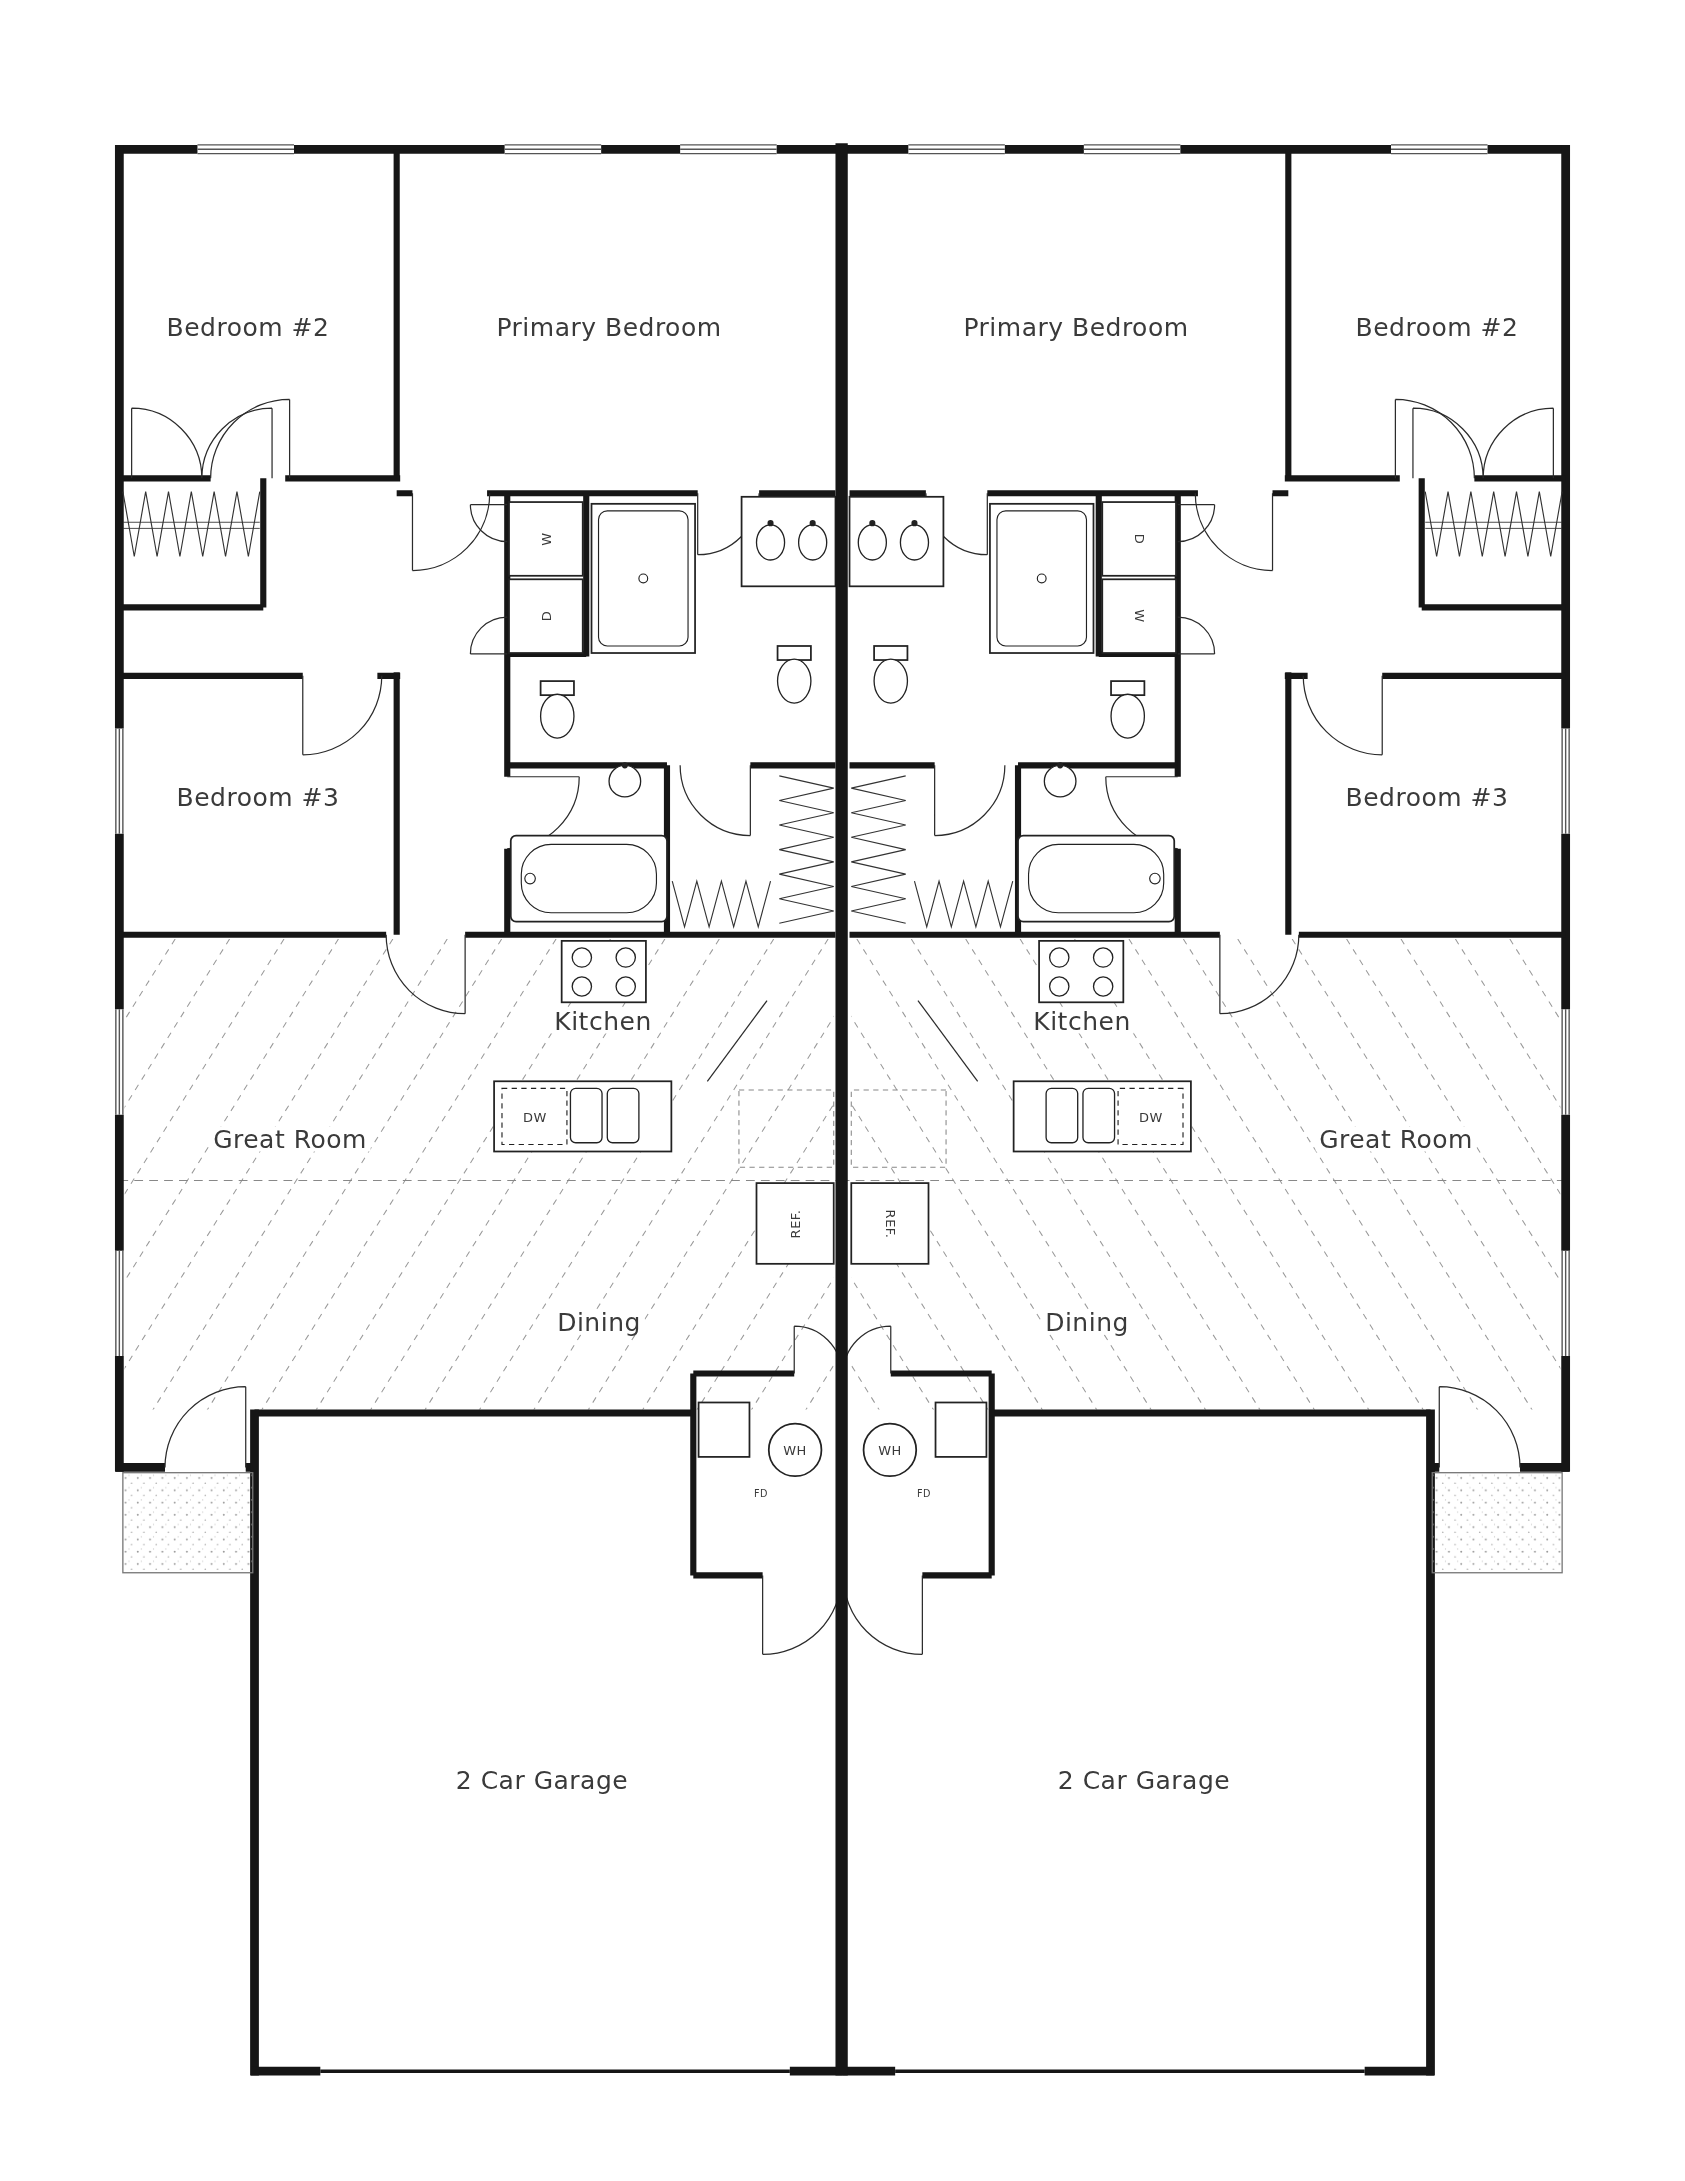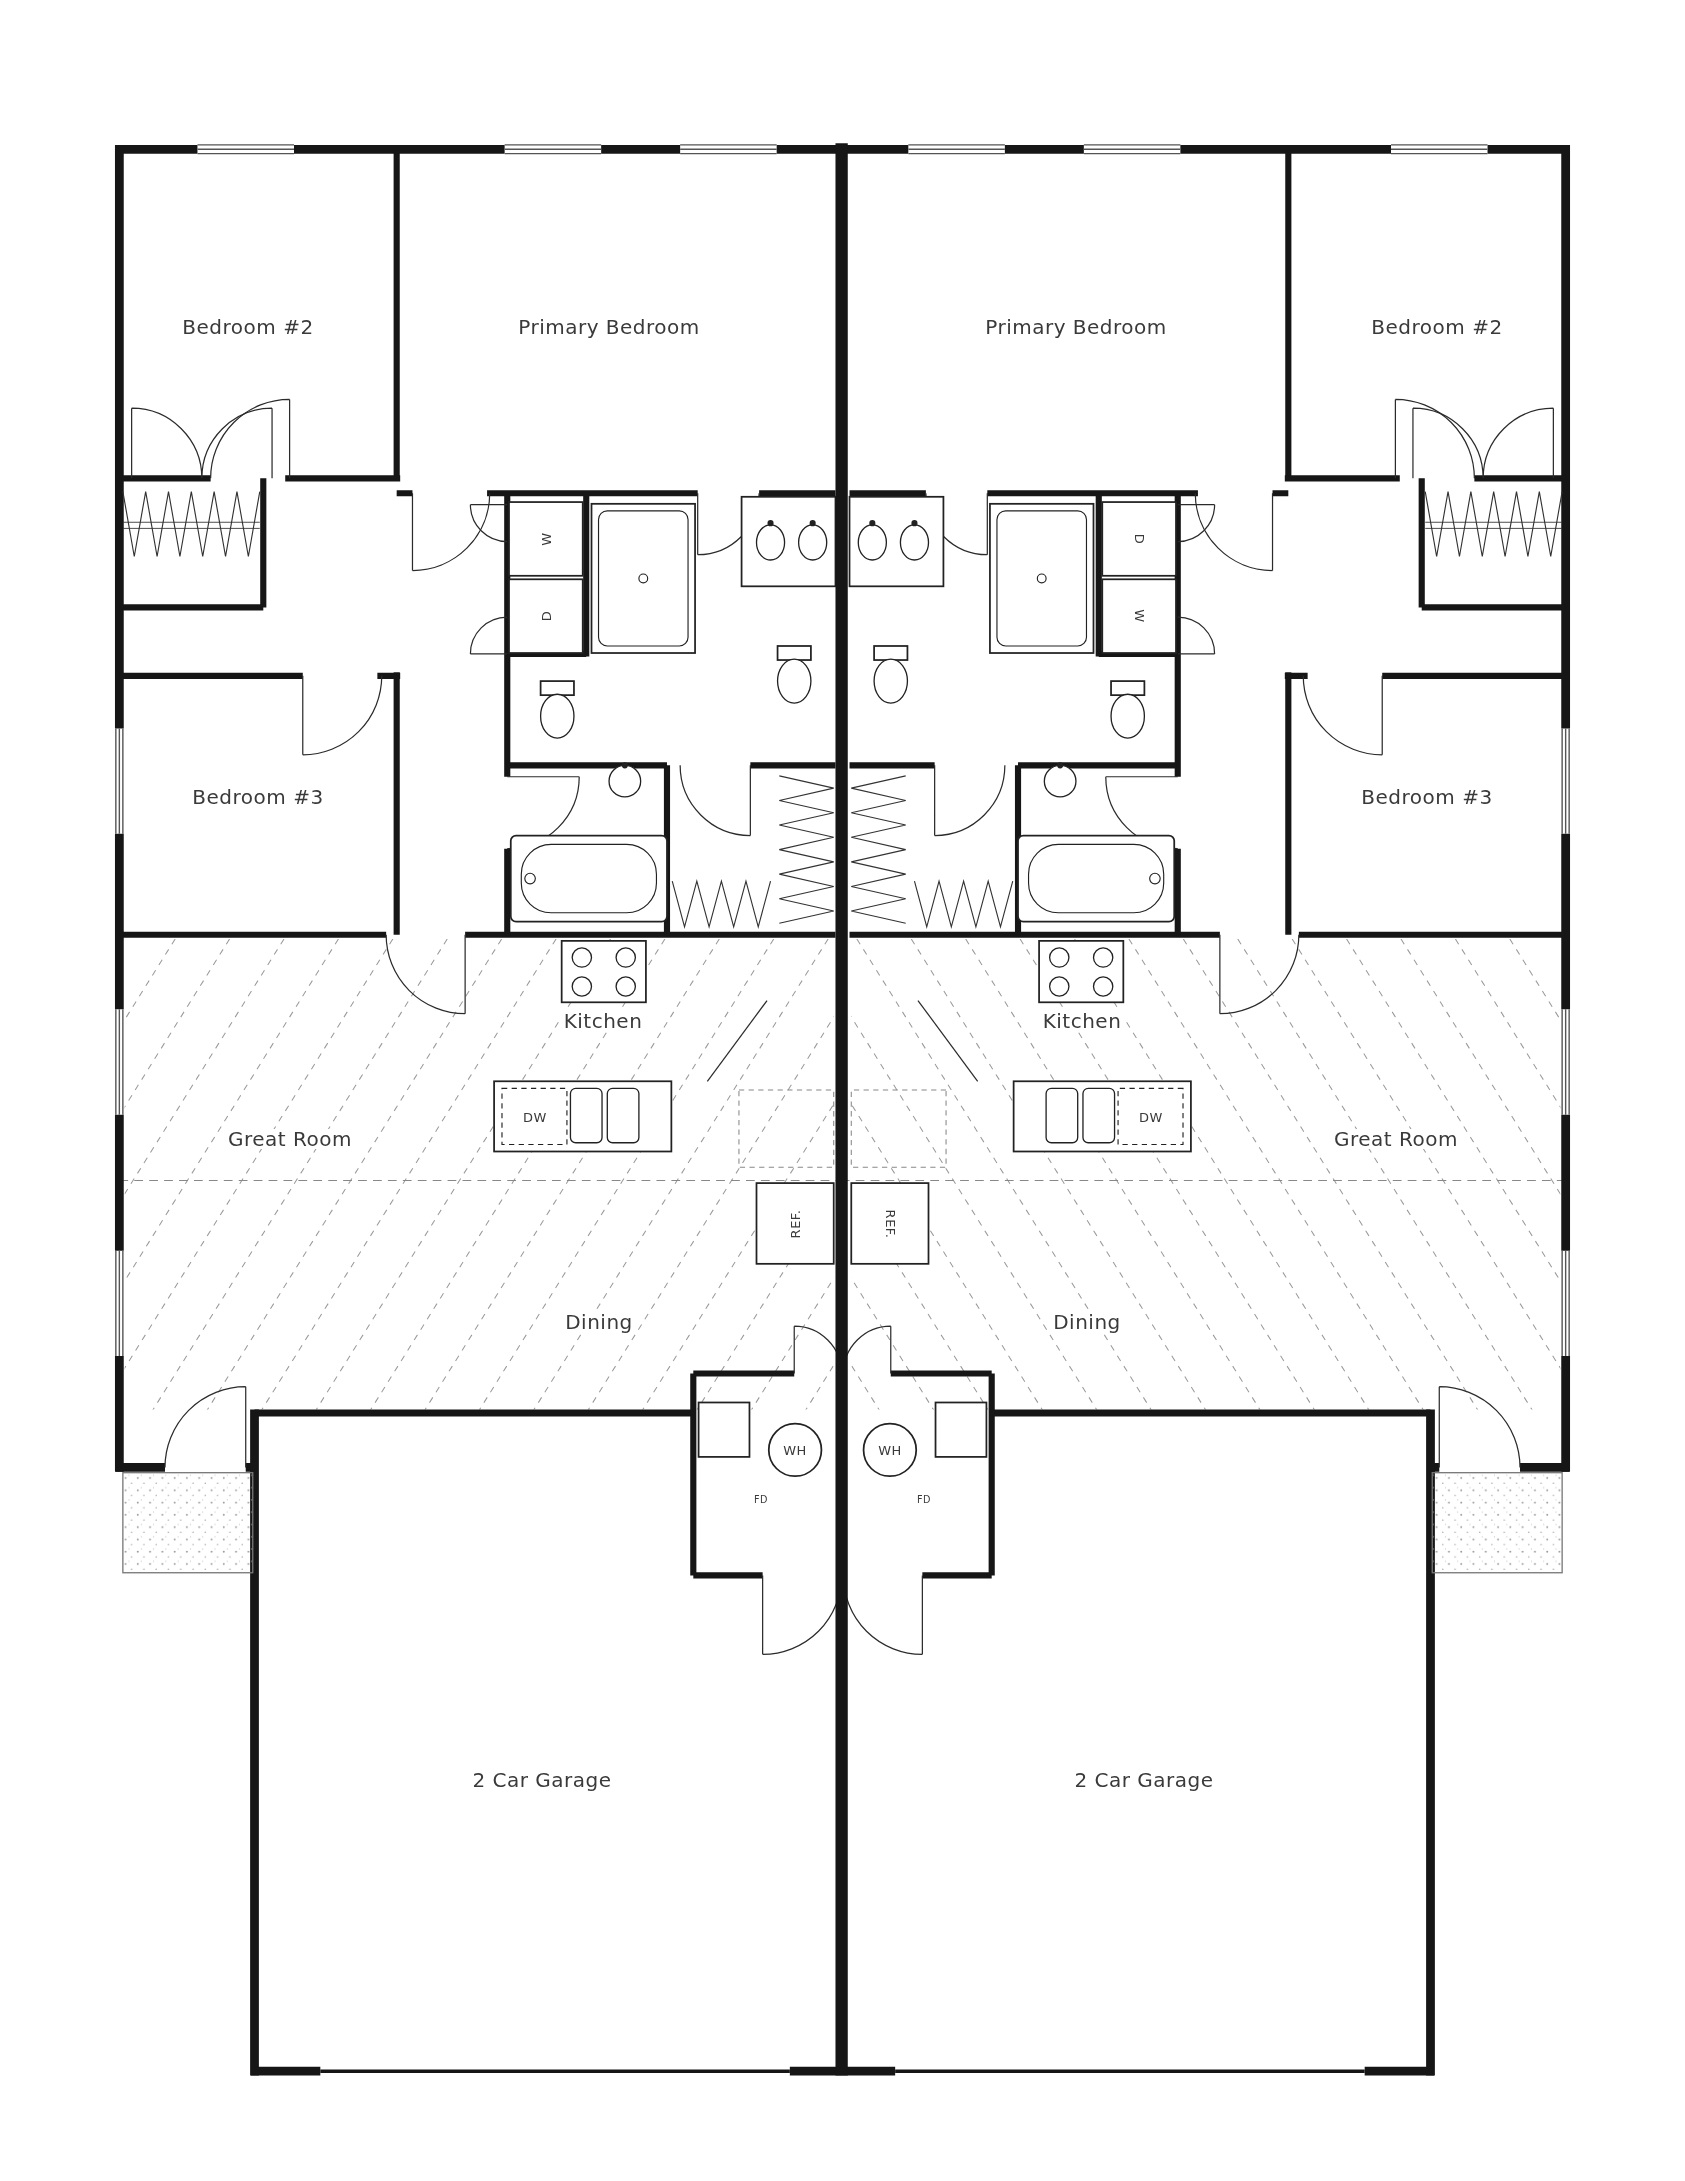--- a/index.html
+++ b/index.html
@@ -1,22 +1,22 @@
 <!DOCTYPE html>
 <html style="font-size:14px"><head>
 <meta charset="utf-8">
 <style>
   html,body{margin:0;padding:0;background:#ffffff;}
   .plan{position:relative;width:1685px;height:2181px;background:#ffffff;overflow:hidden;
         font-family:"DejaVu Sans",sans-serif;}
   .plan svg{position:absolute;left:0;top:0;width:1685px;height:2181px;}
-  .lbl{position:absolute;transform:translate(-50%,-50%);font-size:20px;color:#3a3a3a;
+  .lbl{position:absolute;transform:translate(-50%,-50%);font-size:25px;color:#3a3a3a;
        letter-spacing:0.5px;background:#ffffff;padding:0 3.5px;white-space:nowrap;line-height:1;}
   .sm{font-size:13px;background:transparent;padding:0;}
-  .xs{font-size:9.7px;background:transparent;padding:0;margin-top:6px;}
+  .xs{font-size:9.7px;background:transparent;padding:0;}
   .rl{transform:translate(-50%,-50%) rotate(-90deg);}
   .rr{transform:translate(-50%,-50%) rotate(90deg);}
 </style>
 </head>
 <body>
 
 <div class="plan">
 
 <svg viewBox="0 0 1920 2485" xmlns="http://www.w3.org/2000/svg" xmlns:xlink="http://www.w3.org/1999/xlink">
   <defs>

